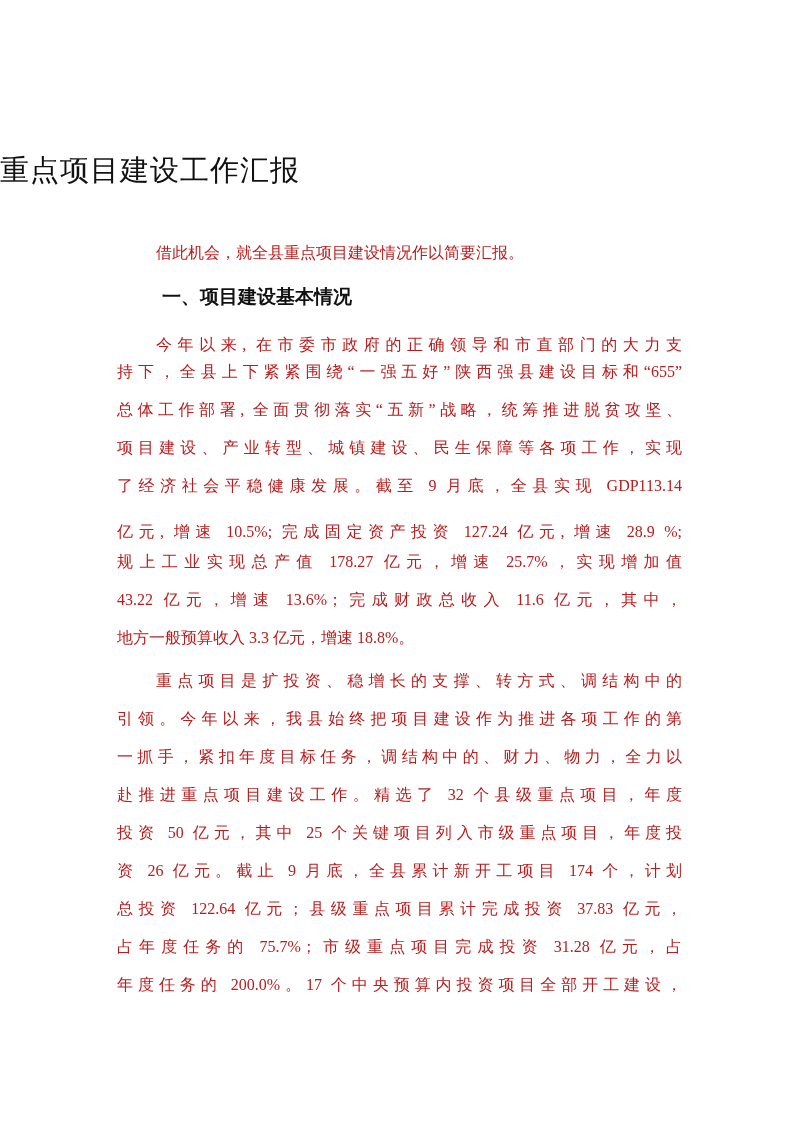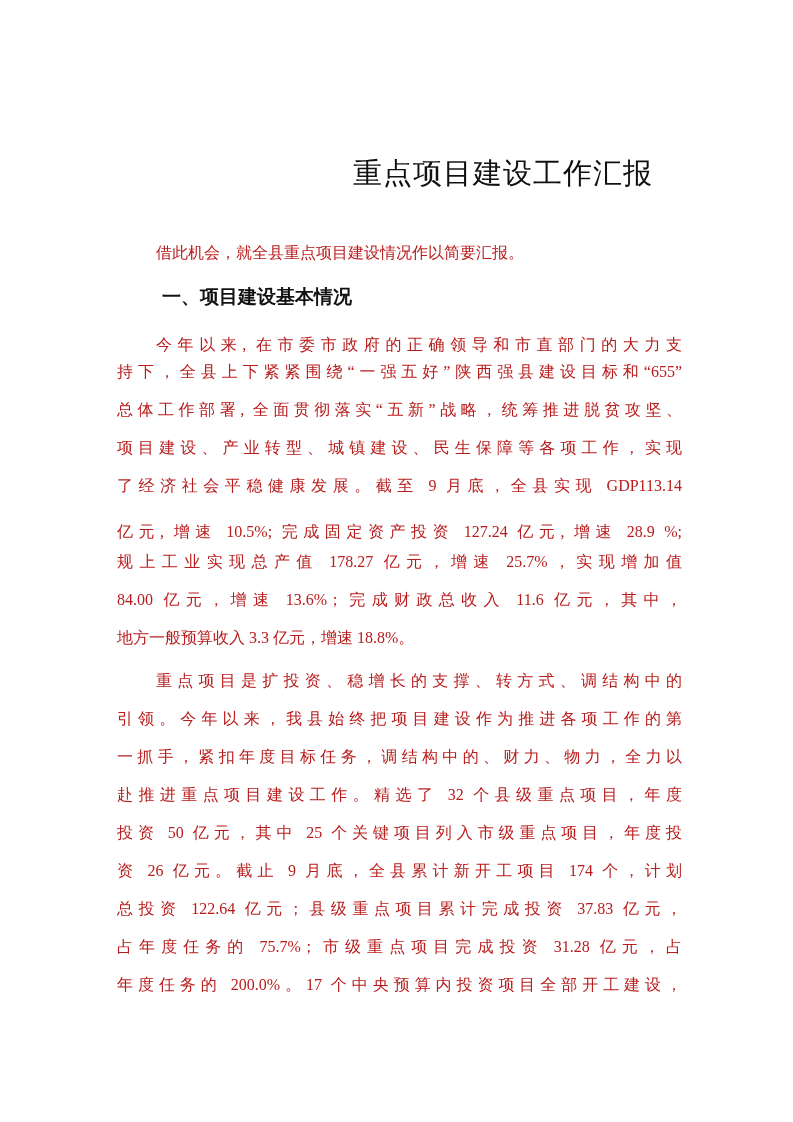--- a/index.html
+++ b/index.html
@@ -19,26 +19,26 @@
       position: absolute;
       left: 0; top: 0;
       width: 793px; height: 1122px;
       background: #ffffff;
     }
     .title {
       position: absolute;
       left: 0;
       top: 153px;
       width: 653px;
-      text-align: right;
+      text-align: left;
       font-size: 29px;
       line-height: 40px;
       letter-spacing: 1px;
       color: #111;
-      font-family: Liberation Serif, serif;
+      font-family: Liberation Mono, monospace;
     }
     .line {
       position: absolute;
       left: 117px;
       width: 565px;
       font-size: 16px;
       line-height: 30px;
       white-space: nowrap;
       color: #b91c1c;
       text-align: justify;
@@ -76,21 +76,21 @@
   <div class="heading">一、项目建设基本情况</div>
 
   <div>
     <div class="line indent" style="top:330px;">今年以来, 在市委市政府的正确领导和市直部门的大力支</div>
     <div class="line" style="top:357px;">持下，全县上下紧紧围绕“一强五好”陕西强县建设目标和“655”</div>
     <div class="line" style="top:395px;">总体工作部署, 全面贯彻落实“五新”战略，统筹推进脱贫攻坚、</div>
     <div class="line" style="top:433px;">项目建设、产业转型、城镇建设、民生保障等各项工作，实现</div>
     <div class="line" style="top:471px;">了经济社会平稳健康发展。截至 9 月底，全县实现 GDP113.14</div>
     <div class="line" style="top:509px;margin-top:8px;">亿元, 增速 10.5%; 完成固定资产投资 127.24 亿元, 增速  28.9 %;</div>
     <div class="line" style="top:547px;">规上工业实现总产值 178.27 亿元，增速 25.7%，实现增加值</div>
-    <div class="line" style="top:585px;">84.00 亿元，增速 13.6%；完成财政总收入 11.6 亿元，其中，</div>
+    <div class="line" style="top:585px;">43.22 亿元，增速 13.6%；完成财政总收入 11.6 亿元，其中，</div>
     <div class="line last" style="top:623px;">地方一般预算收入 3.3 亿元，增速 18.8%。</div>
   </div>
 
   <div>
     <div class="line indent" style="top:666px;">重点项目是扩投资、稳增长的支撑、转方式、调结构中的</div>
     <div class="line" style="top:704px;">引领。今年以来，我县始终把项目建设作为推进各项工作的第</div>
     <div class="line" style="top:742px;">一抓手，紧扣年度目标任务，调结构中的、财力、物力，全力以</div>
     <div class="line" style="top:780px;">赴推进重点项目建设工作。精选了 32 个县级重点项目，年度</div>
     <div class="line" style="top:818px;">投资 50 亿元，其中 25 个关键项目列入市级重点项目，年度投</div>
     <div class="line" style="top:856px;">资 26 亿元。截止 9 月底，全县累计新开工项目 174 个，计划</div>

